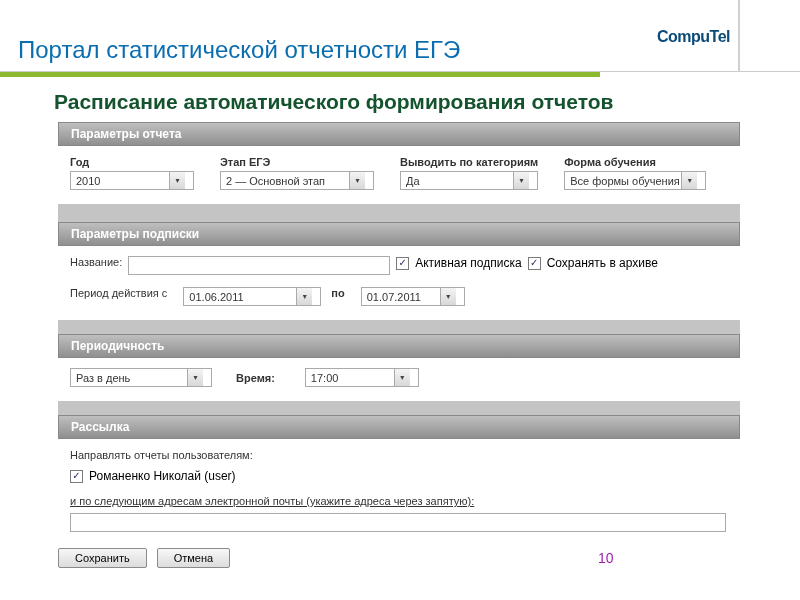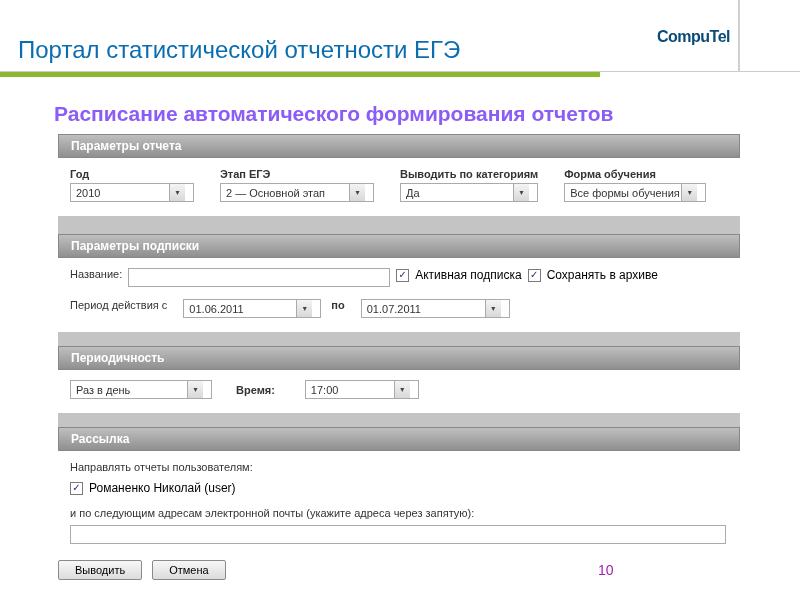--- a/index.html
+++ b/index.html
@@ -47,22 +47,22 @@
     position: absolute;
     left: 738px;
     top: 0;
     width: 2px;
     height: 72px;
     background: #d0d0d0;
   }
   .section-title {
     font-size: 21px;
     font-weight: bold;
-    color: #8b5cf6;
-    margin: 30px 0 8px 54px;
+    color: #14532d;
+    margin: 18px 0 8px 54px;
   }
   .form-area {
     margin-left: 58px;
     width: 682px;
   }
   .group-header {
     background: linear-gradient(#bfbfbf, #8f8f8f);
     color: #fff;
     font-weight: bold;
     font-size: 12px;
@@ -210,21 +210,21 @@
         <span>Сохранять в архиве</span>
       </div>
     </div>
     <div class="row" style="align-items:flex-start; gap:10px; margin-top:12px;">
       <span class="inline-lbl" style="font-weight:normal">Период действия с</span>
       <div class="dropdown" style="width:138px">
         <span class="dd-text">01.06.2011</span>
         <span class="dd-arrow">▾</span>
       </div>
       <span class="inline-lbl" style="font-weight:bold">по</span>
-      <div class="dropdown" style="width:149px">
+      <div class="dropdown" style="width:104px">
         <span class="dd-text">01.07.2011</span>
         <span class="dd-arrow">▾</span>
       </div>
     </div>
   </div>
 
   <div class="group-header">Периодичность</div>
   <div class="group-body slim">
     <div class="row" style="align-items:center; gap:24px;">
       <div class="dropdown" style="width:142px">
@@ -241,23 +241,23 @@
 
   <div class="group-header">Рассылка</div>
   <div class="group-body" style="border-bottom:none; padding-bottom:10px;">
     <div class="mailing-text">Направлять отчеты пользователям:</div>
     <div class="row" style="align-items:center; gap:18px; margin-top:8px;">
       <div class="checkbox-row">
         <span class="cb">✓</span>
         <span>Романенко Николай (user)</span>
       </div>
     </div>
-    <div class="mailing-text" style="margin-top:12px;">и по следующим адресам электронной почты (укажите адреса через запятую):</div>
+    <div class="mailing-text" style="margin-top:12px;text-decoration:underline;">и по следующим адресам электронной почты (укажите адреса через запятую):</div>
     <input type="text" class="field" style="width: 656px; margin-top: 6px;" value="">
   </div>
 
 </div>
 
 <div class="footer-row">
-  <button class="btn">Выводить</button>
+  <button class="btn">Сохранить</button>
   <button class="btn">Отмена</button>
   <span class="page-num">10</span>
 </div>
 
 </body></html>

